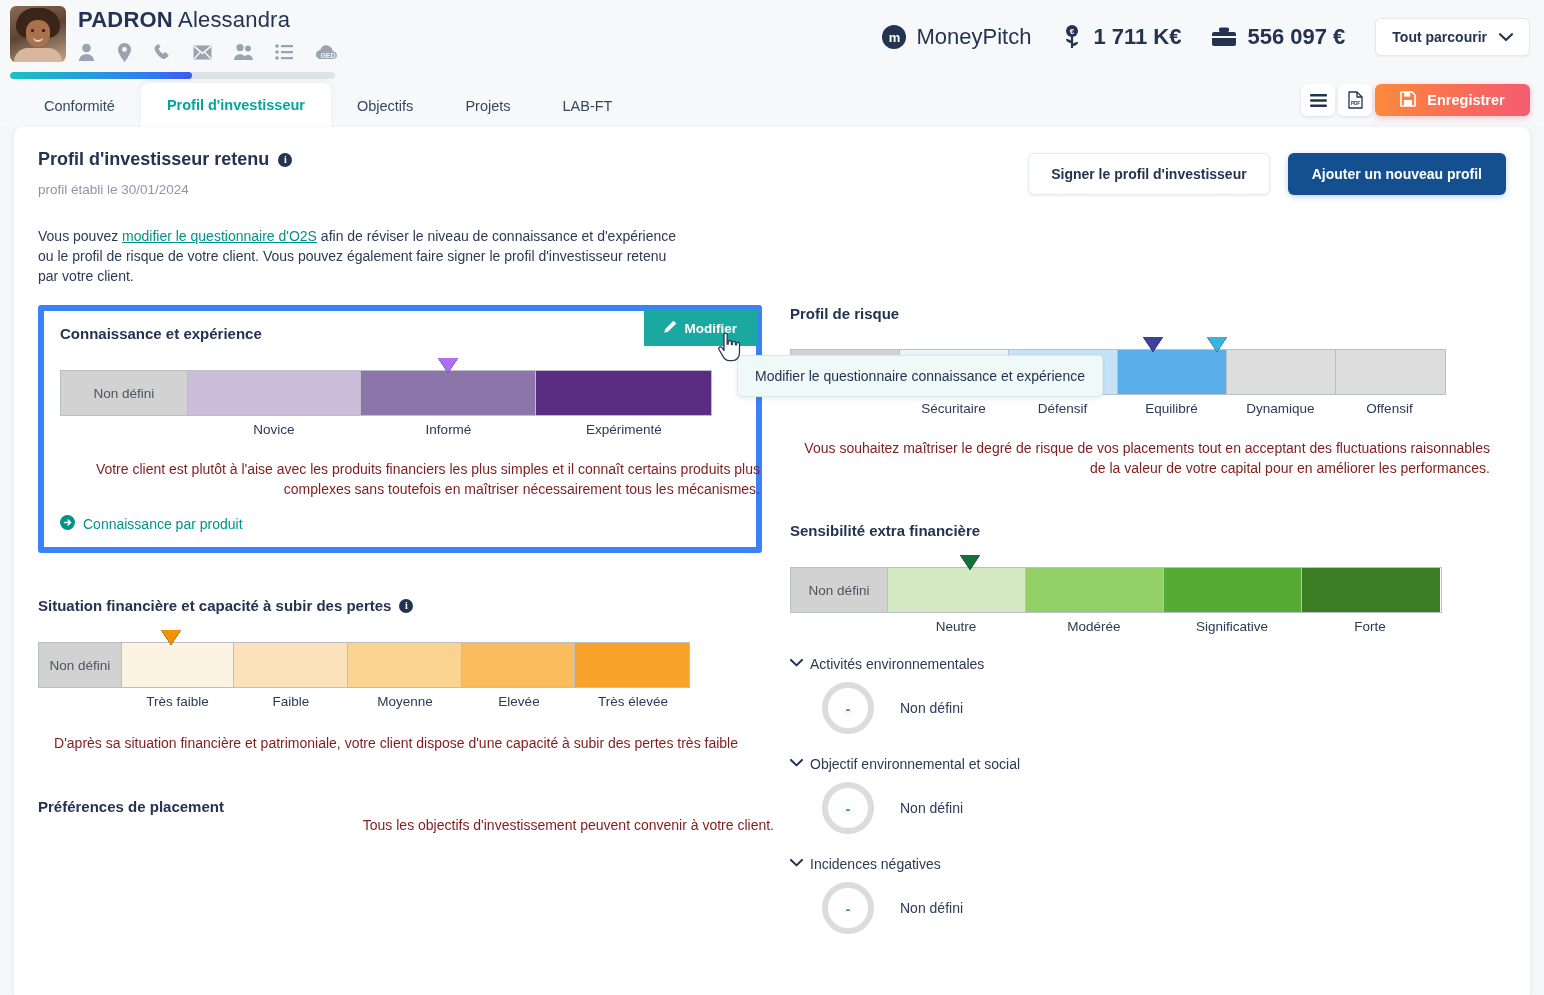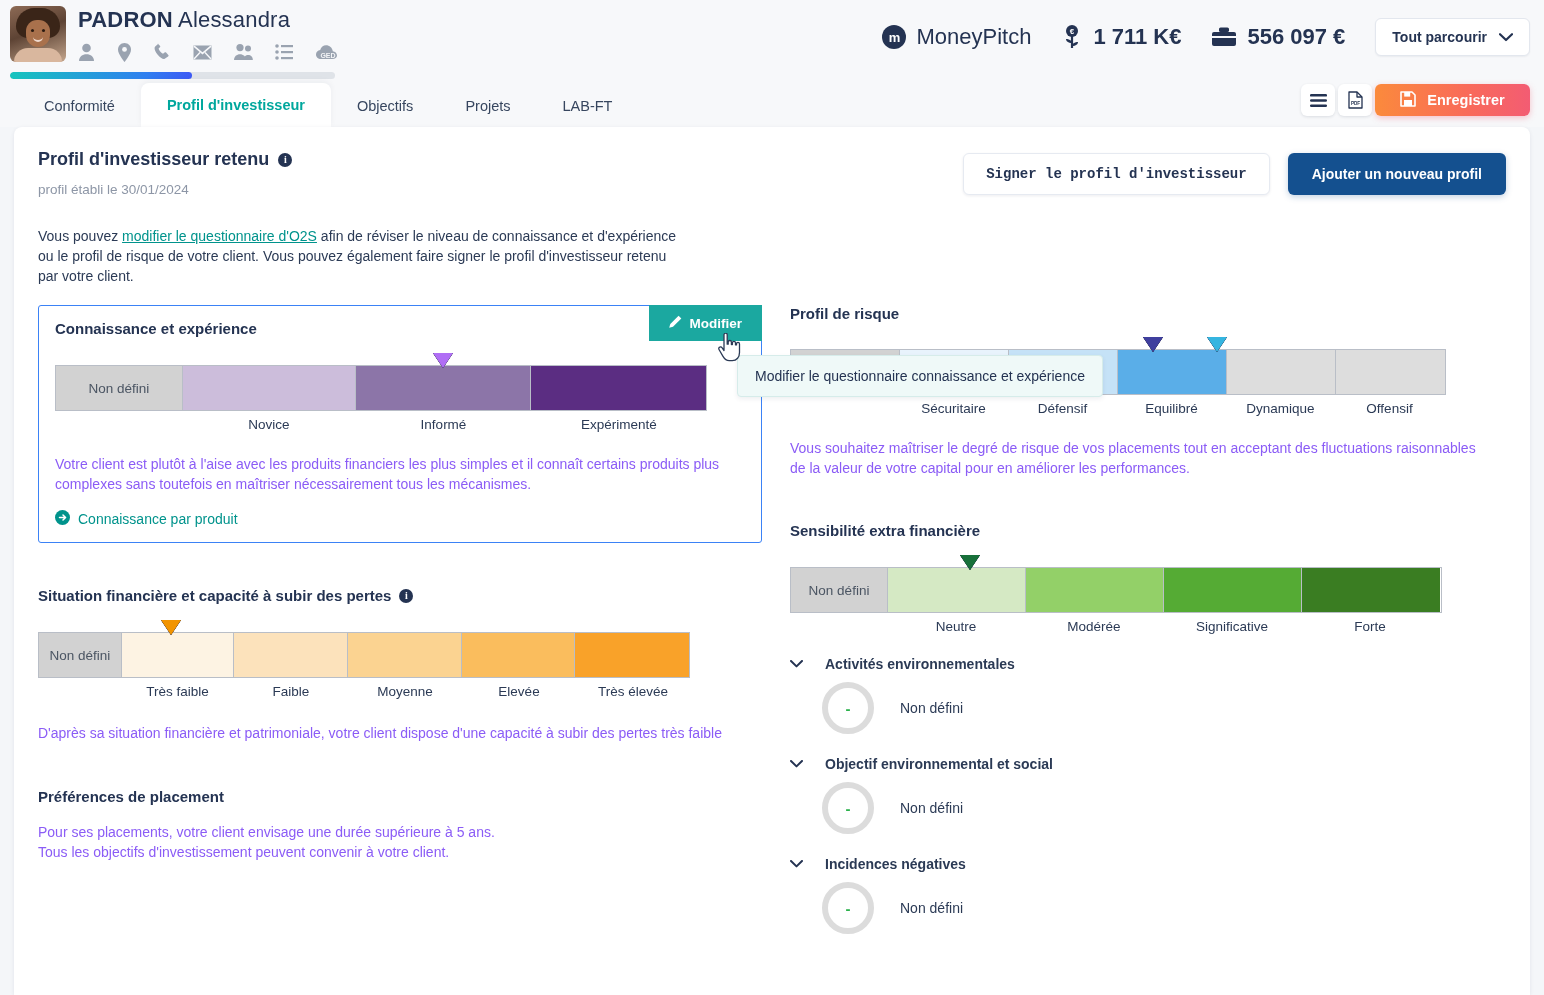--- a/index.html
+++ b/index.html
@@ -88,38 +88,38 @@
     width:14px;height:14px;border-radius:50%;background:#243352;color:#fff;font-size:10px;font-weight:700;
     display:inline-flex;align-items:center;justify-content:center; font-family:"Liberation Serif",serif; cursor:pointer;
   }
   .subtitle { font-size:13.5px; color:#8d96a6; margin-top:12px; }
   .intro { margin-top:29px; font-size:14px; line-height:20px; color:#2b3a55; max-width:640px; }
   .intro a { color:#00938c; text-decoration:underline; cursor:pointer; }
 
   .head-actions { position:absolute; right:24px; top:26px; display:flex; gap:18px; }
   .btn-outline {
     background:#fff; border:1px solid #e6eaf1; border-radius:6px; padding:12px 22px;
-    font-size:14px; font-weight:700; color:#243352; cursor:pointer; box-shadow:0 1px 3px rgba(20,30,60,.08);font-family:Liberation Mono, monospace;
+    font-size:14px; font-weight:700; color:#243352; cursor:pointer; box-shadow:0 1px 3px rgba(20,30,60,.08);
   }
   .btn-primary {
     background:#14508f; border:none; border-radius:6px; padding:13px 24px;
     font-size:14px; font-weight:700; color:#fff; cursor:pointer; box-shadow:0 2px 6px rgba(20,80,143,.25);
   }
 
   
   .cols { position:absolute; left:0; top:178px; width:100%; display:flex; }
   .col-l { width:760px; padding-left:24px; }
   .col-r { width:740px; padding-left:14px; }
 
   .section-title { font-size:15px; font-weight:700; color:#243352; display:flex; align-items:center; gap:8px; }
-  .section-desc { font-size:14px; line-height:20px; color:#8b5cf6; }
+  .section-desc { font-size:14px; line-height:20px; color:#7f1d1d;text-align:right; }
 
   
   .panel-hl {
-    border:1px solid #3b82f6; border-radius:3px; position:relative;
+    border:6px solid #3b82f6; border-radius:3px; position:relative;
     width:724px; padding:14px 16px 14px 16px;
   }
   .modify-btn {
     position:absolute; right:-1px; top:-1px; background:#1ba8a0; color:#fff;
     font-size:13.5px; font-weight:700; padding:10px 20px; display:flex; align-items:center; gap:8px; cursor:pointer;
   }
   .cursor-hand { position:absolute; left:716px; top:333px; z-index:30; }
   .tooltip {
     position:absolute; left:737px; top:355px; z-index:25;
     background:#eff9f8; border:1px solid #d6ecea; border-radius:4px;
@@ -140,21 +140,21 @@
   .lab { text-align:center; font-size:13.5px; color:#2b3a55; }
   .marker {
     position:absolute; top:-13px; width:0; height:0;
     border-left:10px solid transparent; border-right:10px solid transparent;
     border-top:15px solid #b06ef5; transform:translateX(-50%);
     filter: drop-shadow(0 0 0.6px #2a2a4a) drop-shadow(0 0 0.6px #2a2a4a);
   }
 
   
   .esg-item { margin-top:22px; }
-  .esg-head { display:flex; align-items:center; gap:22px; font-size:14px; color:#2b3a55; cursor:pointer;font-weight:bold; }
+  .esg-head { display:flex; gap:7px; font-size:14px; color:#2b3a55; cursor:pointer; }
   .chev { color:#243352; font-size:12px; }
   .esg-body { display:flex; align-items:center; gap:26px; margin-top:10px; margin-left:32px; }
   .ring {
     width:52px;height:52px;border-radius:50%;border:6px solid #dcdcdc;
     display:flex;align-items:center;justify-content:center; font-size:15px; color:#2bb24c; font-weight:700;
   }
   .esg-val { font-size:14px; color:#2b3a55; }
 </style>
 </head>
 <body>
@@ -390,21 +390,20 @@
             <div class="lab" style="width:114px;">Moyenne</div>
             <div class="lab" style="width:114px;">Elevée</div>
             <div class="lab" style="width:114px;">Très élevée</div>
           </div>
         </div>
         <div class="section-desc" style="margin-top:24px;width:700px;">D'après sa situation financière et patrimoniale, votre client dispose d'une capacité à subir des pertes très faible</div>
       </div>
 
       <div style="margin-top:45px;">
         <div class="section-title">Préférences de placement</div>
-        <div class="section-desc" style="margin-top:17px;">Pour ses placements, votre client envisage une durée supérieure à 5 ans.</div>
         <div class="section-desc">Tous les objectifs d'investissement peuvent convenir à votre client.</div>
       </div>
     </div>
 
     <div class="col-r">
 
       <div style="padding-left:2px;">
         <div class="section-title">Profil de risque</div>
         <div class="scale" style="margin-top:27px;width:656px;">
           <div class="scale-bar">

